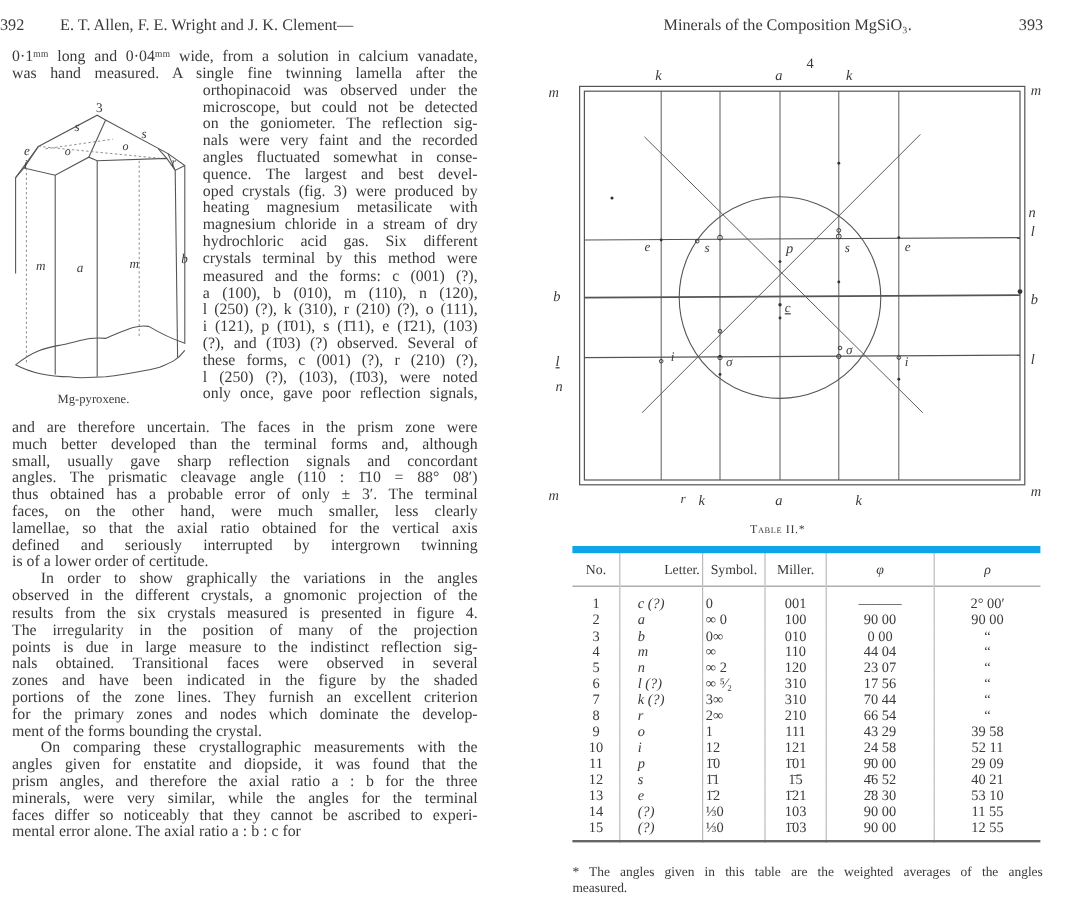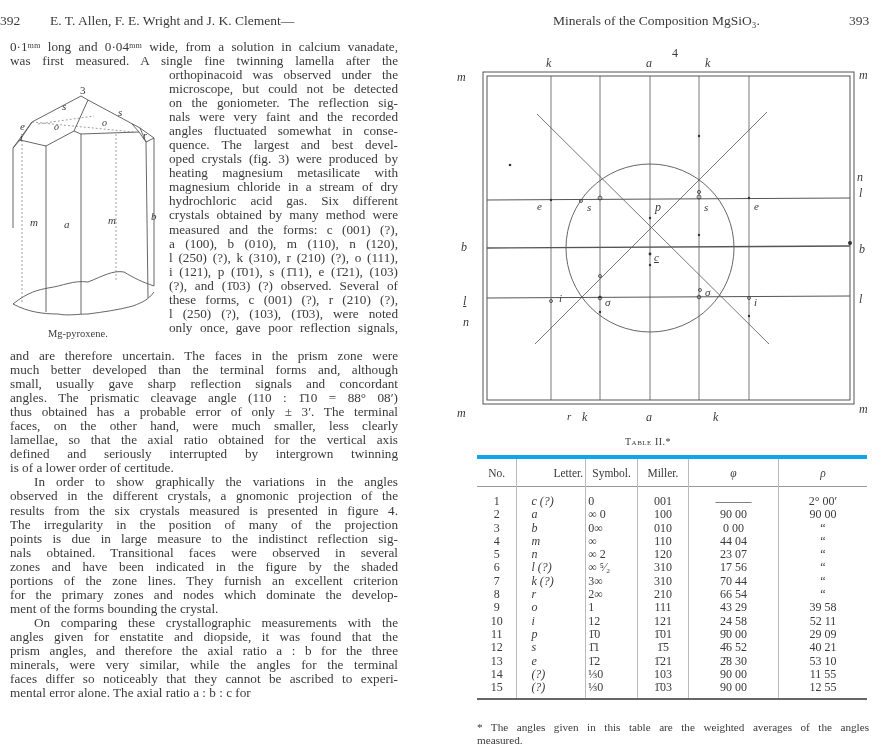--- a/index.html
+++ b/index.html
@@ -27,21 +27,21 @@
   #fig3-caption { position:absolute; left:48px; top:328px; font-size:10.5px; }
   #fig3-num { position:absolute; left:80px; top:84px; font-size:11px; }
 
   #fig4 { position:absolute; left:28px; top:40px; width:418px; height:390px; }
   #fig4-num { position:absolute; left:227px; top:46px; font-size:12px; }
 
   #table-title { position:absolute; left:180px; top:436px; font-size:10px; letter-spacing:0.5px; font-variant:small-caps; }
 
   #table-wrap { position:absolute; left:32px; top:455px; width:390px; }
   table { border-collapse:collapse; width:390px; font-size:12px; }
-  thead tr { border-top:4px solid #0ea5e9; }
+  thead tr { border-top:6px solid #0ea5e9; }
   th { font-weight:normal; font-size:11.5px; padding:6px 2px 5px 2px; border-left:1px solid #bbb; height:16px; }
   th:first-child, td:first-child { border-left:none; }
   thead { border-bottom:1px solid #999; }
   td { padding:0 2px; height:13.3px; line-height:13.3px; border-left:1px solid #bbb; white-space:nowrap; }
   tbody tr:first-child td { padding-top:8px; }
   tbody tr:last-child td { padding-bottom:4px; }
   tbody { border-bottom:2px solid #666; }
   .c-no { width:38px; text-align:center; }
   .c-letter { width:56px; text-align:left; padding-left:14px; font-style:italic; }
   .c-sym { width:48px; }
@@ -56,21 +56,21 @@
 </style>
 </head>
 <body>
 
 <div class="page" id="left-page">
   <div class="running-head pnum" id="lh-pnum">392</div>
   <div class="running-head title" id="lh-title">E. T. Allen, F. E. Wright and J. K. Clement—</div>
 
   <div class="body-text" id="left-top">
       <span class="line">0·1ᵐᵐ long and 0·04ᵐᵐ wide, from a solution in calcium vanadate,</span>
-      <span class="line">was first measured.  A single fine twinning lamella after the</span>
+      <span class="line">was hand measured.  A single fine twinning lamella after the</span>
     </div>
 
   <div id="fig3">
     <svg width="160" height="240" viewBox="0 0 160 240">
       <g stroke="#555" stroke-width="0.9" fill="none">
 
         <polyline points="5,148 5,68 24,42 73,16 80,20 132,48 146,58 146,150"></polyline>
         <polyline points="5,68 12,60 38,66 66,51 73,54 131,52 138,62 146,58"></polyline>
         <line x1="80" y1="20" x2="66" y2="51"></line>
         <line x1="24" y1="42" x2="12" y2="60"></line>
@@ -110,21 +110,21 @@
       <span class="line">orthopinacoid was observed under the</span>
       <span class="line">microscope, but could not be detected</span>
       <span class="line">on the goniometer.  The reflection sig-</span>
       <span class="line">nals were very faint and the recorded</span>
       <span class="line">angles fluctuated somewhat in conse-</span>
       <span class="line">quence.  The largest and best devel-</span>
       <span class="line">oped crystals (fig. 3) were produced by</span>
       <span class="line">heating magnesium metasilicate with</span>
       <span class="line">magnesium chloride in a stream of dry</span>
       <span class="line">hydrochloric acid gas.  Six different</span>
-      <span class="line">crystals obtained by many method were</span>
+      <span class="line">crystals terminal by this method were</span>
       <span class="line">measured and the forms: c (001) (?),</span>
       <span class="line">a (100), b (010), m (110), n (120),</span>
       <span class="line">l (250) (?), k (310), r (210) (?), o (111),</span>
       <span class="line">i (121), p (1̄01), s (1̄11), e (1̄21), (103)</span>
       <span class="line">(?), and (1̄03) (?) observed.  Several of</span>
       <span class="line">these forms, c (001) (?), r (210) (?),</span>
       <span class="line">l (250) (?), (103), (1̄03), were noted</span>
       <span class="line">only once, gave poor reflection signals,</span>
     </div>
   <div class="body-text" id="left-bottom">

